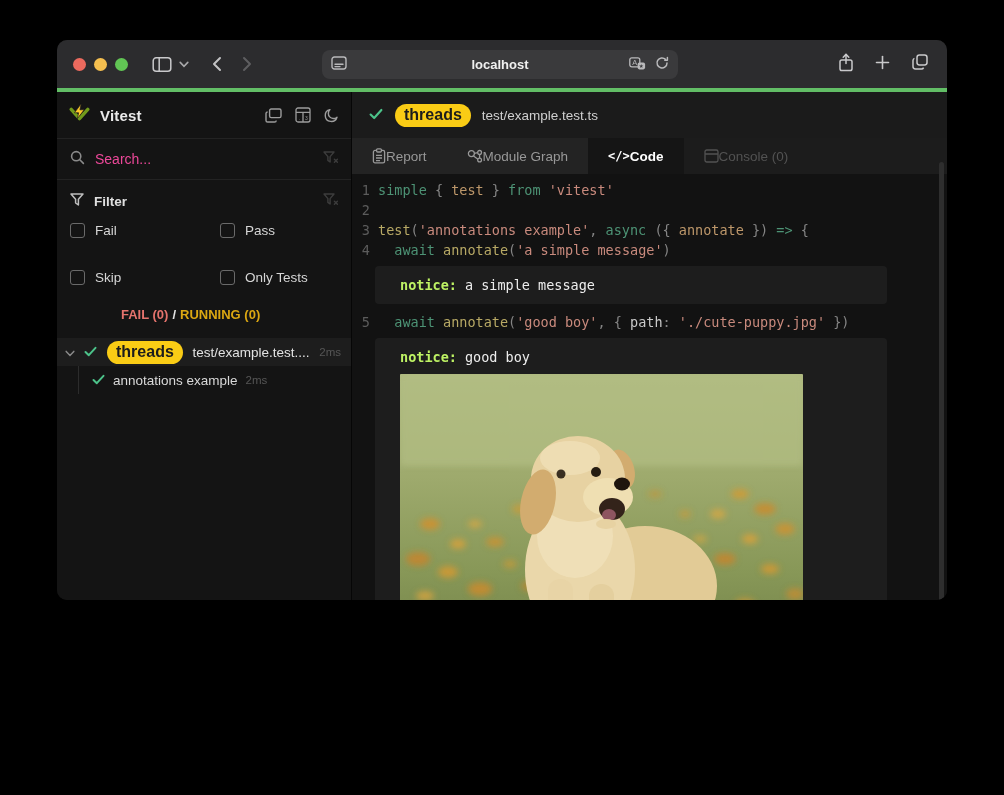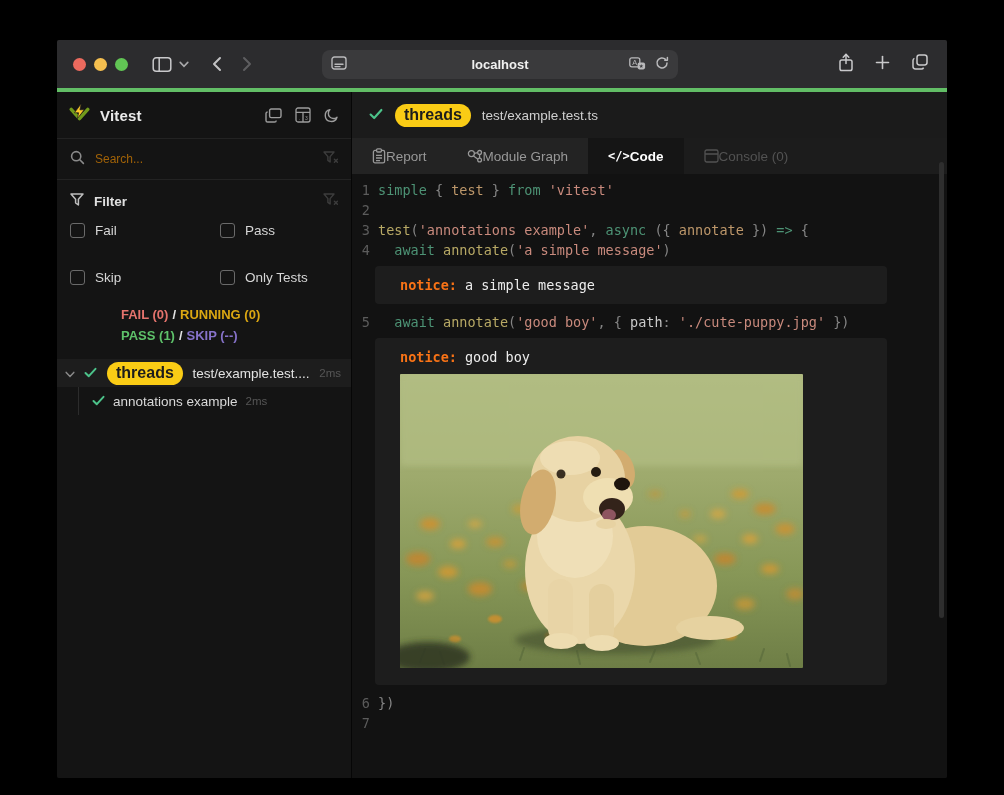--- a/index.html
+++ b/index.html
@@ -1,19 +1,19 @@
 <!DOCTYPE html>
 <html><head>
 <meta charset="utf-8">
 <style>
   html,body{margin:0;padding:0;background:#000;width:1004px;height:795px;overflow:hidden;
     font-family:"Liberation Sans",sans-serif;-webkit-font-smoothing:antialiased;}
   .stage{position:relative;width:1004px;height:795px;background:#000;}
-  .window{position:absolute;left:57px;top:40px;width:890px;height:738px;background:#141414;
-    border-radius:2px;overflow:hidden;box-shadow:0 18px 60px rgba(0,0,0,.85);display:flex;flex-direction:column;}
+  .window{position:absolute;left:57px;top:40px;width:890px;height:560px;background:#141414;
+    border-radius:10px;overflow:hidden;box-shadow:0 18px 60px rgba(0,0,0,.85);display:flex;flex-direction:column;}
   
   .chrome{position:relative;height:48px;flex:none;background:#2C2C2E;display:flex;align-items:center;padding:0 16px;}
   .lights{display:flex;gap:8px;}
   .light{width:13px;height:13px;border-radius:50%;}
   .chrome-nav{display:flex;align-items:center;margin-left:24px;color:#C9C9CB;}
   .chrome-nav svg{display:block;}
   .chev-dn{margin-left:7px;color:#A8A8AA;}
   .nav-back{margin-left:22px;color:#C2C2C4;}
   .nav-fwd{margin-left:20px;color:#5E5E60;}
   .url-bar{position:absolute;left:265px;top:10px;width:356px;height:29px;background:#3A3A3C;border-radius:8px;
@@ -25,21 +25,21 @@
   
   .progress{height:4px;flex:none;}
   
   .app{flex:1;display:flex;min-height:0;}
   .sidebar{width:294px;flex:none;background:#141414;border-right:1px solid #060606;display:flex;flex-direction:column;}
   .vt-header{height:46px;flex:none;display:flex;align-items:center;padding:0 12px;border-bottom:1px solid #232323;}
   .vt-title{margin-left:10px;font-size:15px;font-weight:600;color:#EAEAEA;letter-spacing:.2px;}
   .vt-actions{margin-left:auto;display:flex;align-items:center;gap:13px;color:#9C9C9C;}
   .vt-actions svg{display:block;}
   .search-row{height:40px;flex:none;display:flex;align-items:center;padding:0 13px;border-bottom:1px solid #232323;color:#8A8A8A;}
-  .search-ph{margin-left:10px;font-size:12px;color:#a16207;}
+  .search-ph{margin-left:10px;font-size:14px;color:#ec4899;}
   .dim-icon{margin-left:auto;color:#3C3C3C;}
   .filter{padding:12px 13px 0 13px;flex:none;}
   .filter-head{display:flex;align-items:center;color:#BDBDBD;}
   .filter-label{margin-left:10px;font-size:13.5px;font-weight:700;color:#E0E0E0;}
   .filter-grid{display:grid;grid-template-columns:1fr 1fr;row-gap:13px;margin-top:13px;gap:32px;}
   .chk{display:flex;align-items:center;cursor:default;}
   .box{width:15px;height:15px;border:1.5px solid #6A6A6A;border-radius:3px;box-sizing:border-box;}
   .chk-label{margin-left:10px;font-size:13.5px;color:#D6D6D6;}
   .status{margin-top:19px;padding-left:64px;font-size:13px;font-weight:700;line-height:21px;flex:none;}
   .sep{color:#E3E3E3;margin:0 4px;}
@@ -72,21 +72,21 @@
   .ln{width:18px;flex:none;text-align:right;color:#5C5C5C;}
   .code{margin-left:8px;color:#DBD7CA;}
   .tk-k{color:#4D9375;}
   .tk-f{color:#B8A965;}
   .tk-s{color:#C98A7D;}
   .tk-p{color:#858585;}
   .tk-v{color:#BD976A;}
   .tk-o{color:#C9C9C9;}
   .notice{margin:6px 0 8px 23px;width:512px;box-sizing:border-box;background:#1D1D1D;border-radius:4px;
     padding:8px 12px 8px 25px;line-height:22px;color:#EDEDED;}
-  .notice strong{font-weight:700;color:#f97316;}
+  .notice strong{font-weight:700;color:#bef264;}
   .nt{margin-left:8px;}
   .notice.with-image{padding-bottom:17px;}
   .notice-image{margin-top:6px;width:403px;height:294px;}
   .notice-image svg{display:block;width:403px;height:294px;border-radius:1px;}
   .scroll-thumb{position:absolute;right:3px;top:70px;width:5px;height:456px;background:#2E2E2E;border-radius:3px;}
 </style>
 </head>
 <body>
 
 <div class="stage">
@@ -254,23 +254,20 @@
             <label class="chk">
               <span class="box"></span>
               <span class="chk-label">Only Tests</span>
             </label>
           </div>
         </div>
 
         <div class="status">
           <div>
             <span style="color:#E5736D;margin-top:39px;">FAIL (0)</span><span class="sep">/</span><span style="color:#DBA712;">RUNNING (0)</span>
-          </div>
-          <div>
-            <span style="color:#5EC26A;">PASS (1)</span><span class="sep">/</span><span style="color:#8672C9;">SKIP (--)</span>
           </div>
         </div>
 
         <div class="tree">
           <div class="trow sel">
             <span class="tchev">
               <svg width="10" height="7" viewBox="0 0 10 7" fill="none" stroke="currentColor" stroke-width="1.5" stroke-linecap="round">
                 <path d="M1.2 1.4 L5 5.4 L8.8 1.4"></path>
               </svg>
             </span>

